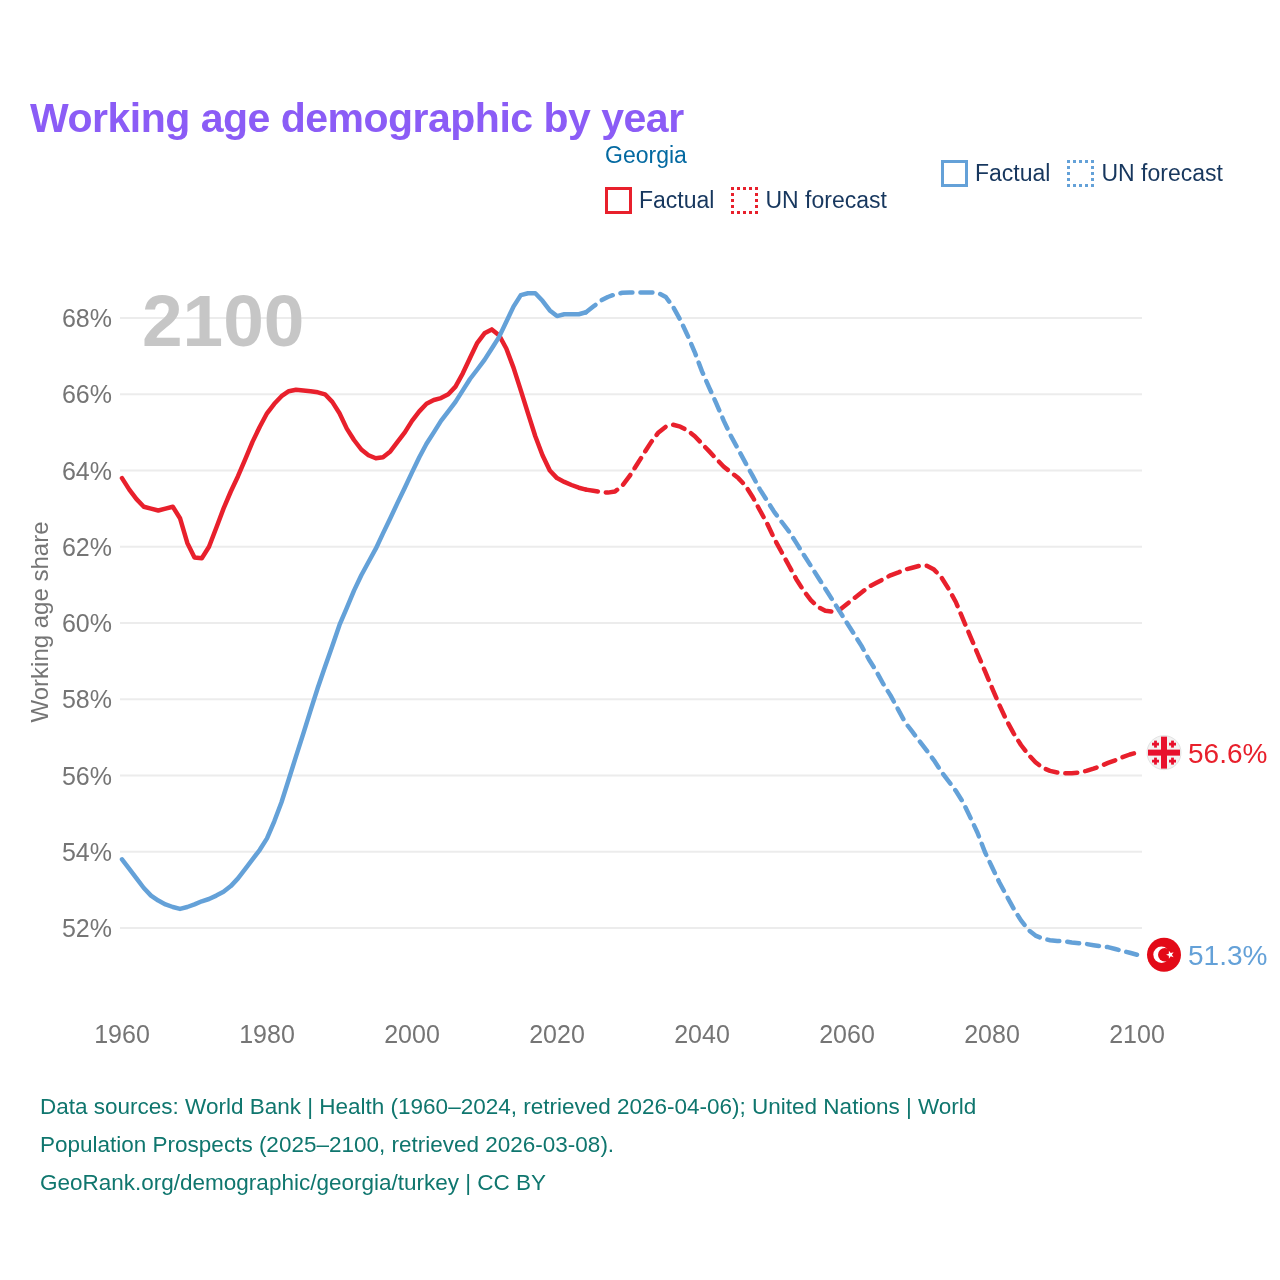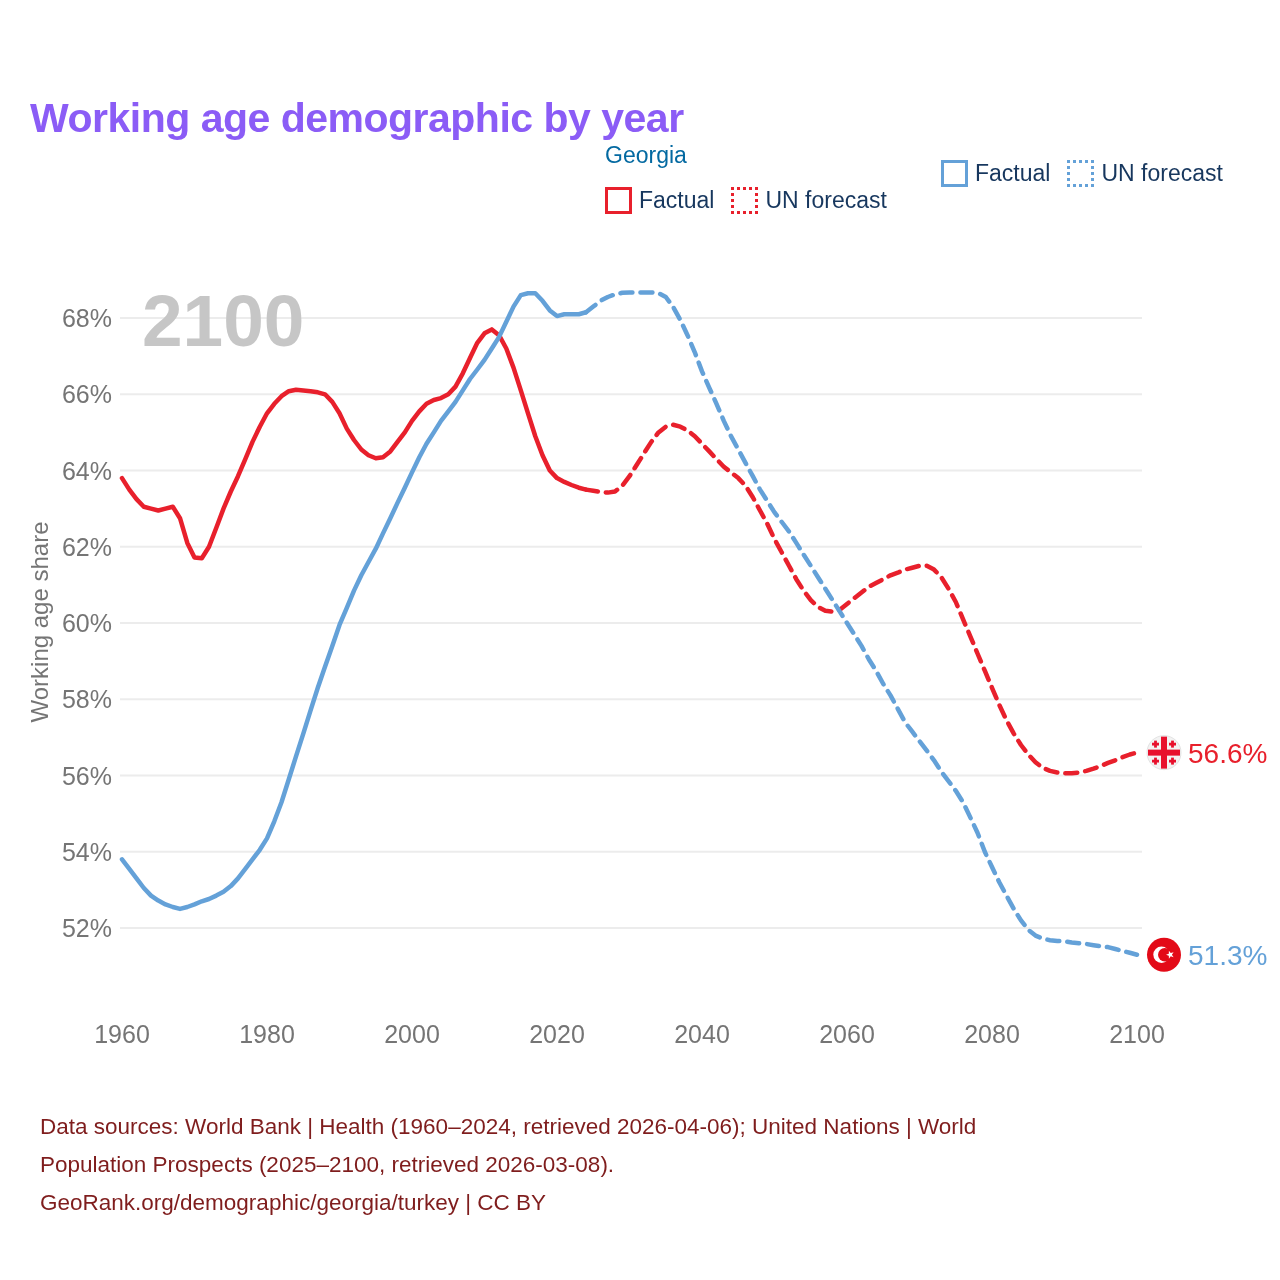--- a/index.html
+++ b/index.html
@@ -10,21 +10,21 @@
   .legend-group.g1{left:941px;}
   .legend-header{font-size:23px; color:#0369a1;}
   .legend-row{display:flex; align-items:center; margin-top:18px;}
   .legend-box{width:21px; height:21px; box-sizing:content-box; display:inline-block;}
   .legend-box.solid{border:3.5px solid;}
   .legend-box.dotted{border:3.5px dotted;}
   .g0 .legend-box{border-color:#e8202c;}
   .g1 .legend-box{border-color:#64a1d8;}
   .legend-label{font-size:23px; color:#17375e; margin-left:7px; margin-right:17px; white-space:nowrap;}
   #chart-svg{position:absolute; left:0; top:0;}
-  .footer{position:absolute; left:40px; top:1088px; font-size:22.5px; color:#7f1d1d; line-height:38px;margin-top:20px;}
+  .footer{position:absolute; left:40px; top:1088px; font-size:22.5px; color:#0f766e; line-height:38px;}
   .footer div{white-space:nowrap;}
 </style>
 </head>
 <body>
 
 <h1 class="page-title">Working age demographic by year</h1>
 
 <div class="legend-group g0">
   <div class="legend-header">Georgia</div>
   <div class="legend-row">

